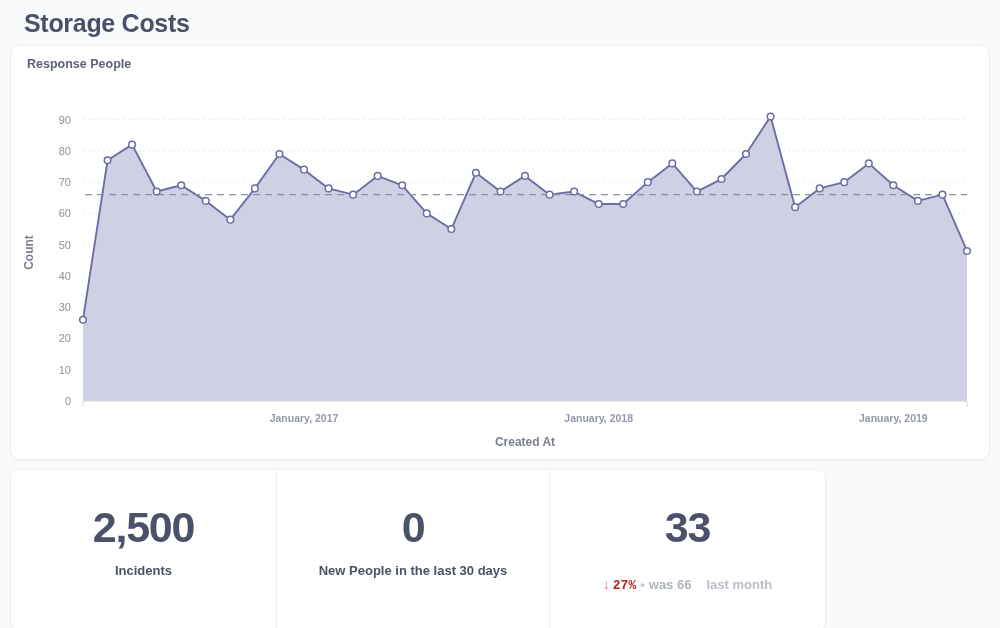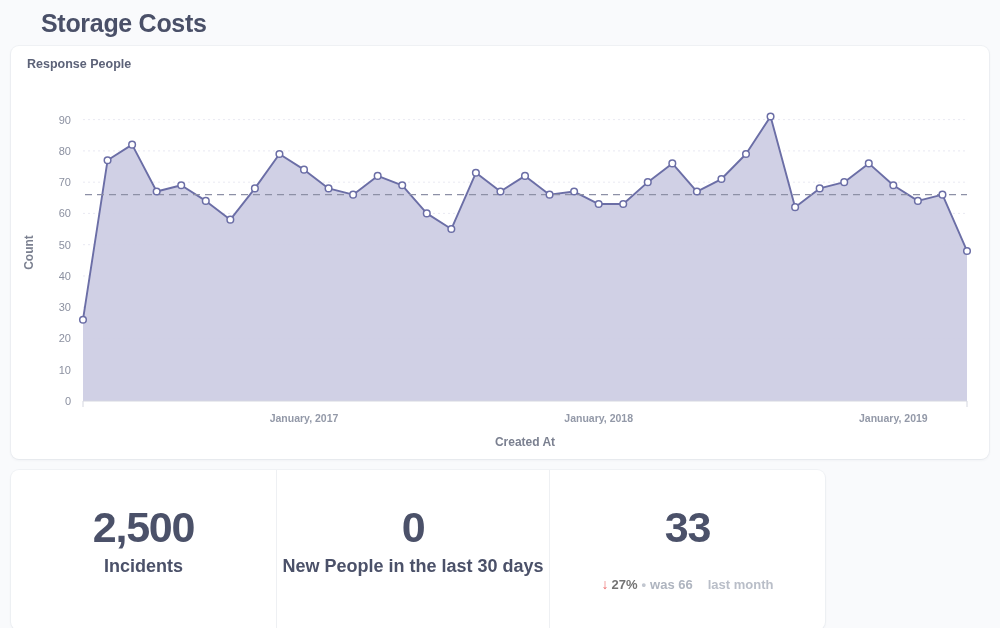--- a/index.html
+++ b/index.html
@@ -19,21 +19,21 @@
     width: 1000px;
     height: 628px;
   }
 
   
   .page-title {
     font-size: 25px;
     font-weight: bold;
     color: #4a5068;
     letter-spacing: -0.3px;
-    padding: 6px 0 0 41px;
+    padding: 6px 0 0 24px;
     height: 34px;
     line-height: 34px;
   }
 
   
   .chart-card {
     position: absolute;
     left: 11px;
     top: 46px;
     width: 978px;
@@ -90,38 +90,39 @@
     border-left: 1px solid #eef0f3;
   }
   .stat-value {
     font-size: 43px;
     font-weight: bold;
     color: #4b5169;
     line-height: 58px;
     letter-spacing: -1.2px;
   }
   .stat-label {
-    margin-top: 0;
-    font-size: 18px;
+    margin-top: 7px;
+    font-size: 13px;
     font-weight: bold;
     color: #4b5169;
   }
   .stat-trend {
     margin-top: 20px;
     font-size: 13px;
     font-weight: bold;
     white-space: nowrap;
   }
   .trend-arrow {
     color: #ed6e6e;
     font-size: 14px;
     margin-right: 3px;
   }
   .trend-pct {
-    color: #737373;
+    color: #b91c1c;
+    font-family: Liberation Mono, monospace;
   }
   .trend-sep {
     color: #c2c7d0;
     margin: 0 4px;
   }
   .trend-was {
     color: #aeb4bf;
     font-weight: bold;
   }
   .trend-last {

